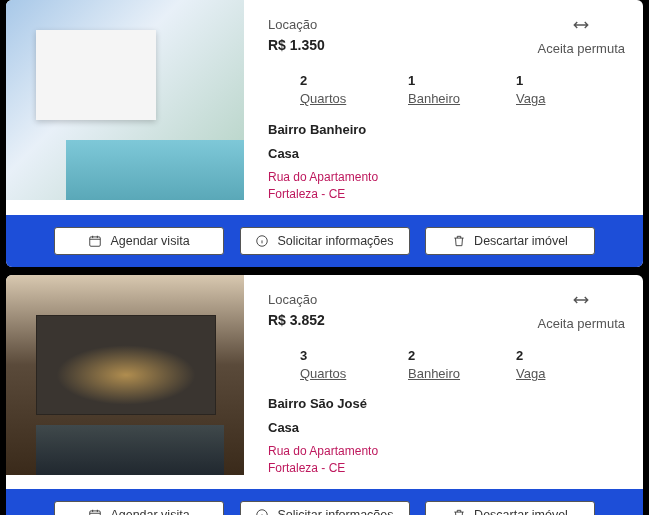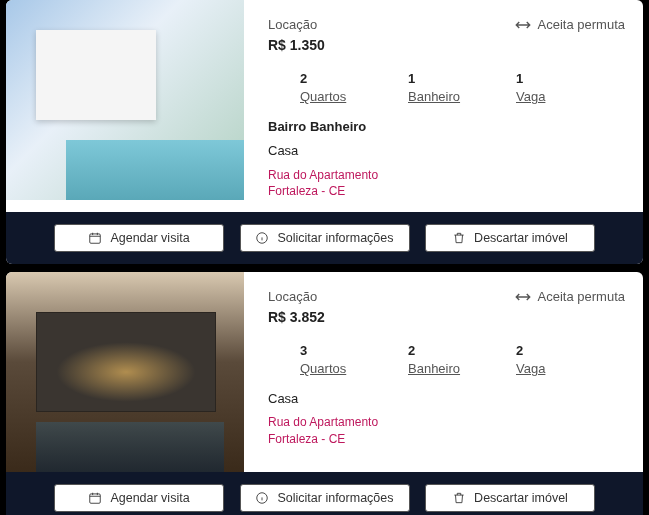--- a/index.html
+++ b/index.html
@@ -71,38 +71,39 @@
     gap: 24px;
   }
   .lease-label { font-size: 13px; color: #555; }
   .price { font-weight: 700; color: #222; font-size: 14px; margin-top: 2px; }
   .permuta {
     display: flex;
     align-items: center;
     gap: 6px;
     color: #555;
     font-size: 13px;
+    flex-direction: column;
   }
   .permuta svg { width: 18px; height: 18px; stroke: #555; }
   .stats {
     display: flex;
     gap: 0;
     margin: 14px 0 12px 0;
   }
   .stat { width: 108px; }
   .stat-num { font-weight: 700; color: #222; font-size: 13px; padding-left: 32px; }
   .stat-label { font-size: 13px; color: #555; padding-left: 32px; text-decoration: underline; }
   .neighborhood { font-weight: 700; color: #222; margin-top: 6px; font-size: 13px; }
-  .proptype { font-weight: 400; color: #222; margin-top: 6px; font-size: 13px; }
+  .proptype { font-weight: 700; color: #222; margin-top: 6px; font-size: 13px; }
   .address { margin-top: 6px; font-size: 12px; color: #be185d; }
   .actions {
     display: flex;
     gap: 4px;
     padding: 12px 48px;
-    background: #0f172a;
+    background: #1d4ed8;
     justify-content: space-between;
   }
   .btn {
     flex: 1;
     max-width: 170px;
     border: 1px solid #555;
     background: #fff;
     border-radius: 3px;
     padding: 6px 10px;
     font-size: 12.5px;
@@ -206,20 +207,21 @@
         </div>
         <div class="stat">
           <div class="stat-num">2</div>
           <div class="stat-label">Banheiro</div>
         </div>
         <div class="stat">
           <div class="stat-num">2</div>
           <div class="stat-label">Vaga</div>
         </div>
       </div>
+      <div class="neighborhood">Bairro São José</div>
       <div class="proptype">Casa</div>
       <div class="address">
         <div>Rua do Apartamento</div>
         <div>Fortaleza - CE</div>
       </div>
     </div>
   </div>
   <div class="actions">
     <button class="btn">
       <svg viewBox="0 0 24 24">

